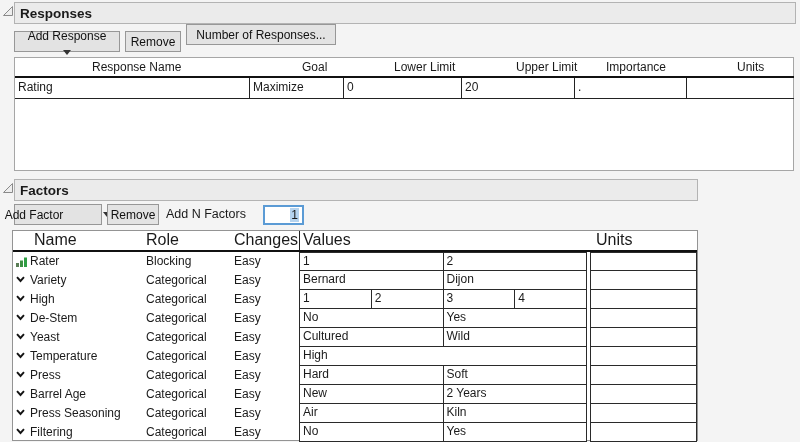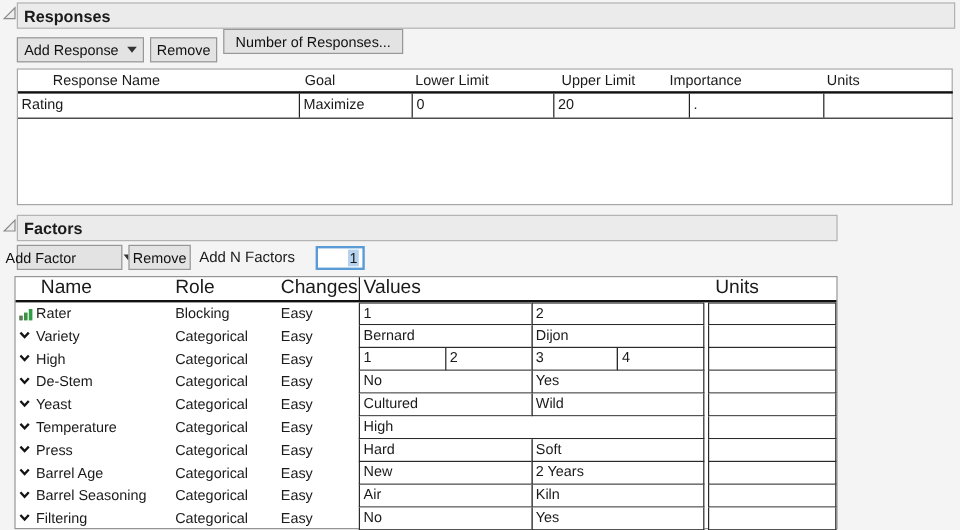--- a/index.html
+++ b/index.html
@@ -25,40 +25,40 @@
   #bar-factors   { left:14px; top:179px; width:684px; }
 
   .btn {
     position:absolute; height:21px; background:#e3e3e3;
     border:1px solid #979797; display:flex; align-items:center;
     justify-content:center; gap:7px; font-size:12px; color:#111;
     cursor:pointer; white-space:nowrap;
   }
   .caret { width:0; height:0; border-left:4px solid transparent;
     border-right:4px solid transparent; border-top:5px solid #333; }
-  #btn-add-response { left:14px;  top:31px; width:106px; }
+  #btn-add-response { left:14px;  top:31px; width:106px;flex-direction:column; }
   #btn-remove-resp  { left:125px; top:31px; width:56px;  }
   #btn-num-resp     { left:186px; top:24px; width:150px; }
   #btn-add-factor   { left:14px;  top:204px; width:88px;gap:40px; }
   #btn-remove-fact  { left:107px; top:204px; width:52px; }
   #lbl-add-n { position:absolute; left:166px; top:204px; height:21px;
     line-height:21px; font-size:12.5px; }
   #inp-add-n {
     position:absolute; left:263px; top:205px; width:41px; height:20px;
     background:#fff; border:2px solid var(--accent,#5b9bd5);
     text-align:right; padding-right:3px; line-height:16px; cursor:text;
   }
   #inp-add-n .sel { background:var(--selection,#b5d3ee); padding:0 1px; }
 
   
   #responses-box {
     position:absolute; left:14px; top:57px; width:780px; height:114px;
     background:#fff; border:1px solid #a6a6a6;
   }
-  .rh { position:absolute; top:2px; font-size:12px; white-space:nowrap; }
+  .rh { position:absolute; top:2px; font-size:12px; white-space:nowrap;margin-left:48px; }
   .rh0{left:29px}.rh1{left:239px}.rh2{left:331px}.rh3{left:453px}.rh4{left:543px}.rh5{left:674px}
   #r-underline { position:absolute; left:0; top:18px; width:779px; height:2px; background:#111; }
   #rrow { position:absolute; left:0; top:20px; width:779px; height:21px;
     border-bottom:1.5px solid #222; }
   .rc { position:absolute; top:0; height:100%; line-height:19px;
     padding-left:3px; cursor:text; }
   .rc-b { border-left:1px solid #222; }
   .rc0{left:0;width:234px}.rc1{left:234px;width:94px}.rc2{left:328px;width:118px}
   .rc3{left:446px;width:113px}.rc4{left:559px;width:112px}.rc5{left:671px;width:108px}
 
@@ -259,21 +259,21 @@
         <div class="fvals">
           <div class="vcell">New</div>
           <div class="vcell">2 Years</div>
         </div>
         <div class="funit"></div>
       </div>
       <div class="frow">
         <span class="ficon"><svg width="11" height="11" viewBox="0 0 12 12">
             <path d="M2.2 3.5 L6 7.6 L9.8 3.5" fill="none" stroke="#141414" stroke-width="2.1"></path>
           </svg></span>
-        <span class="ftext fname">Barrel Seasoning</span>
+        <span class="ftext fname">Press Seasoning</span>
         <span class="ftext frole">Categorical</span>
         <span class="ftext fchg">Easy</span>
         <div class="fvals">
           <div class="vcell">Air</div>
           <div class="vcell">Kiln</div>
         </div>
         <div class="funit"></div>
       </div>
       <div class="frow">
         <span class="ficon"><svg width="11" height="11" viewBox="0 0 12 12">

